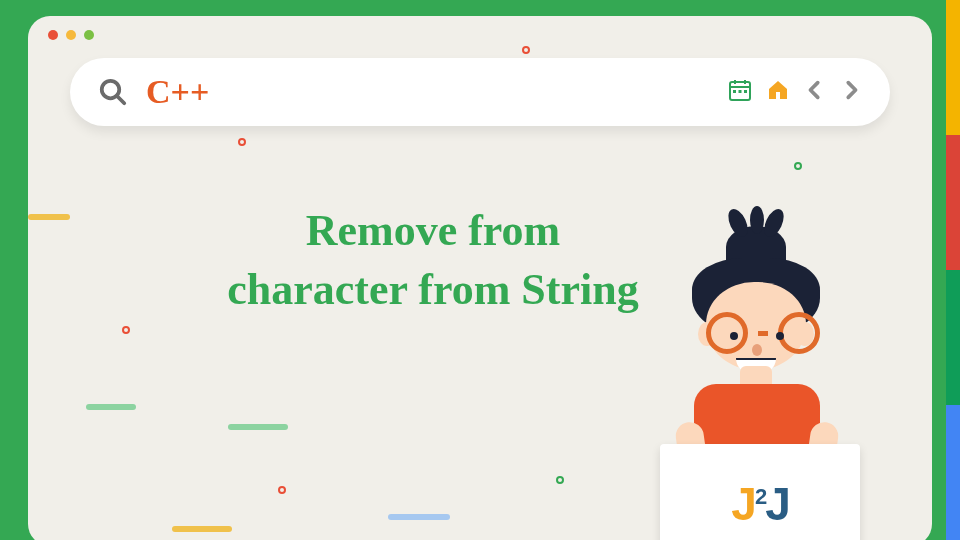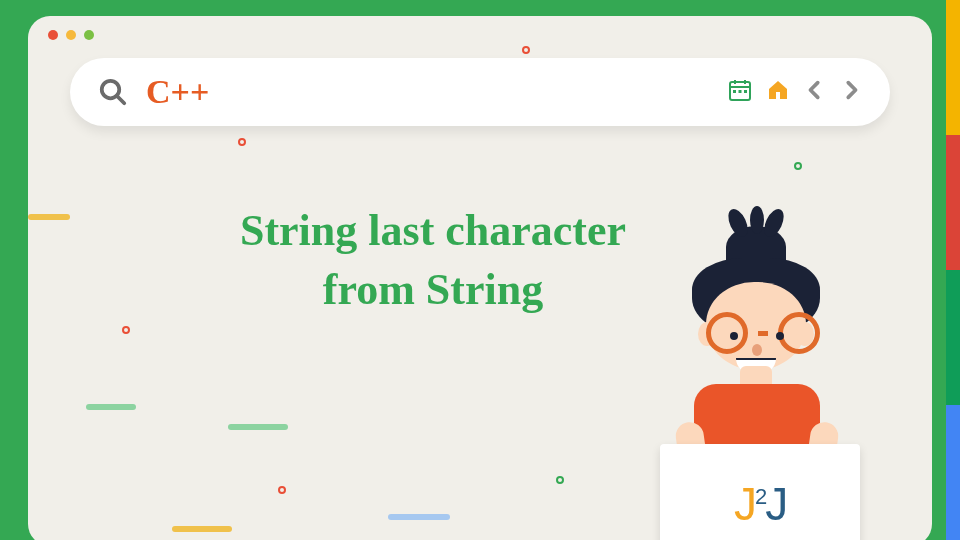--- a/index.html
+++ b/index.html
@@ -63,21 +63,21 @@
   .eye { position:absolute; width:8px; height:8px; background:#1b2236; border-radius:50%; top:106px; }
   .eye.l { left:122px; } .eye.r { left:168px; }
   .nose { position:absolute; top:118px; left:144px; width:10px; height:12px; background:#e8a07a; border-radius:50%; }
   .mouth { position:absolute; top:132px; left:128px; width:40px; height:16px; background:#fff; border-radius:0 0 20px 20px; border-top:2px solid #1b2236; }
   .neck { position:absolute; top:140px; left:132px; width:32px; height:24px; background:#fcd8bc; border-radius:6px; }
   .shirt { position:absolute; top:158px; left:86px; width:126px; height:70px; background:#ea5529; border-radius: 22px 22px 6px 6px; }
   .arm-l, .arm-r { position:absolute; top:196px; width:28px; height:60px; background:#fcd8bc; border-radius:14px; }
   .arm-l { left:70px; transform: rotate(-8deg); }
   .arm-r { left:200px; transform: rotate(8deg); }
   .laptop { position:absolute; top:218px; left:52px; width:200px; height:120px; background:#fff; border-radius:4px; box-shadow: 0 4px 10px rgba(0,0,0,.12); display:flex; align-items:center; justify-content:center; }
-  .logo { font-size: 46px; font-weight: 400; letter-spacing: -2px; }
+  .logo { font-size: 46px; font-weight: 700; letter-spacing: -2px; }
   .logo .j1 { color:#f5a623; }
   .logo .two { color:#2a5d84; font-size:22px; vertical-align: super; }
   .logo .j2 { color:#2a5d84; }
 </style>
 </head>
 <body>
 
 <div class="window">
   <div class="traffic-lights">
     <div class="dot red"></div>
@@ -109,21 +109,21 @@
           </svg></span>
       <span><svg width="22" height="22" viewBox="0 0 24 24">
             <path d="M15 4 L7 12 L15 20" fill="none" stroke="#8c8c8c" stroke-width="4" stroke-linecap="round" stroke-linejoin="round"></path>
           </svg></span>
       <span><svg width="22" height="22" viewBox="0 0 24 24">
             <path d="M9 4 L17 12 L9 20" fill="none" stroke="#8c8c8c" stroke-width="4" stroke-linecap="round" stroke-linejoin="round"></path>
           </svg></span>
     </div>
   </div>
 
-  <div class="headline">String last character from String</div>
+  <div class="headline">Remove from character from String</div>
 
   <span class="deco-circle" style="top:30px; left:494px; width:8px; height:8px; border-color:#e94f37;"></span>
   <span class="deco-circle" style="top:122px; left:210px; width:8px; height:8px; border-color:#e94f37;"></span>
   <span class="deco-circle" style="top:310px; left:94px; width:8px; height:8px; border-color:#e94f37;"></span>
   <span class="deco-circle" style="top:470px; left:250px; width:8px; height:8px; border-color:#e94f37;"></span>
   <span class="deco-circle" style="top:460px; left:528px; width:8px; height:8px; border-color:#34a853;"></span>
   <span class="deco-circle" style="top:146px; left:766px; width:8px; height:8px; border-color:#34a853;"></span>
 
   <span class="deco-pill" style="top:198px; left:0px; width:42px; background:#f0c14b;"></span>
   <span class="deco-pill" style="top:388px; left:58px; width:50px; background:#8cd3a0;"></span>

